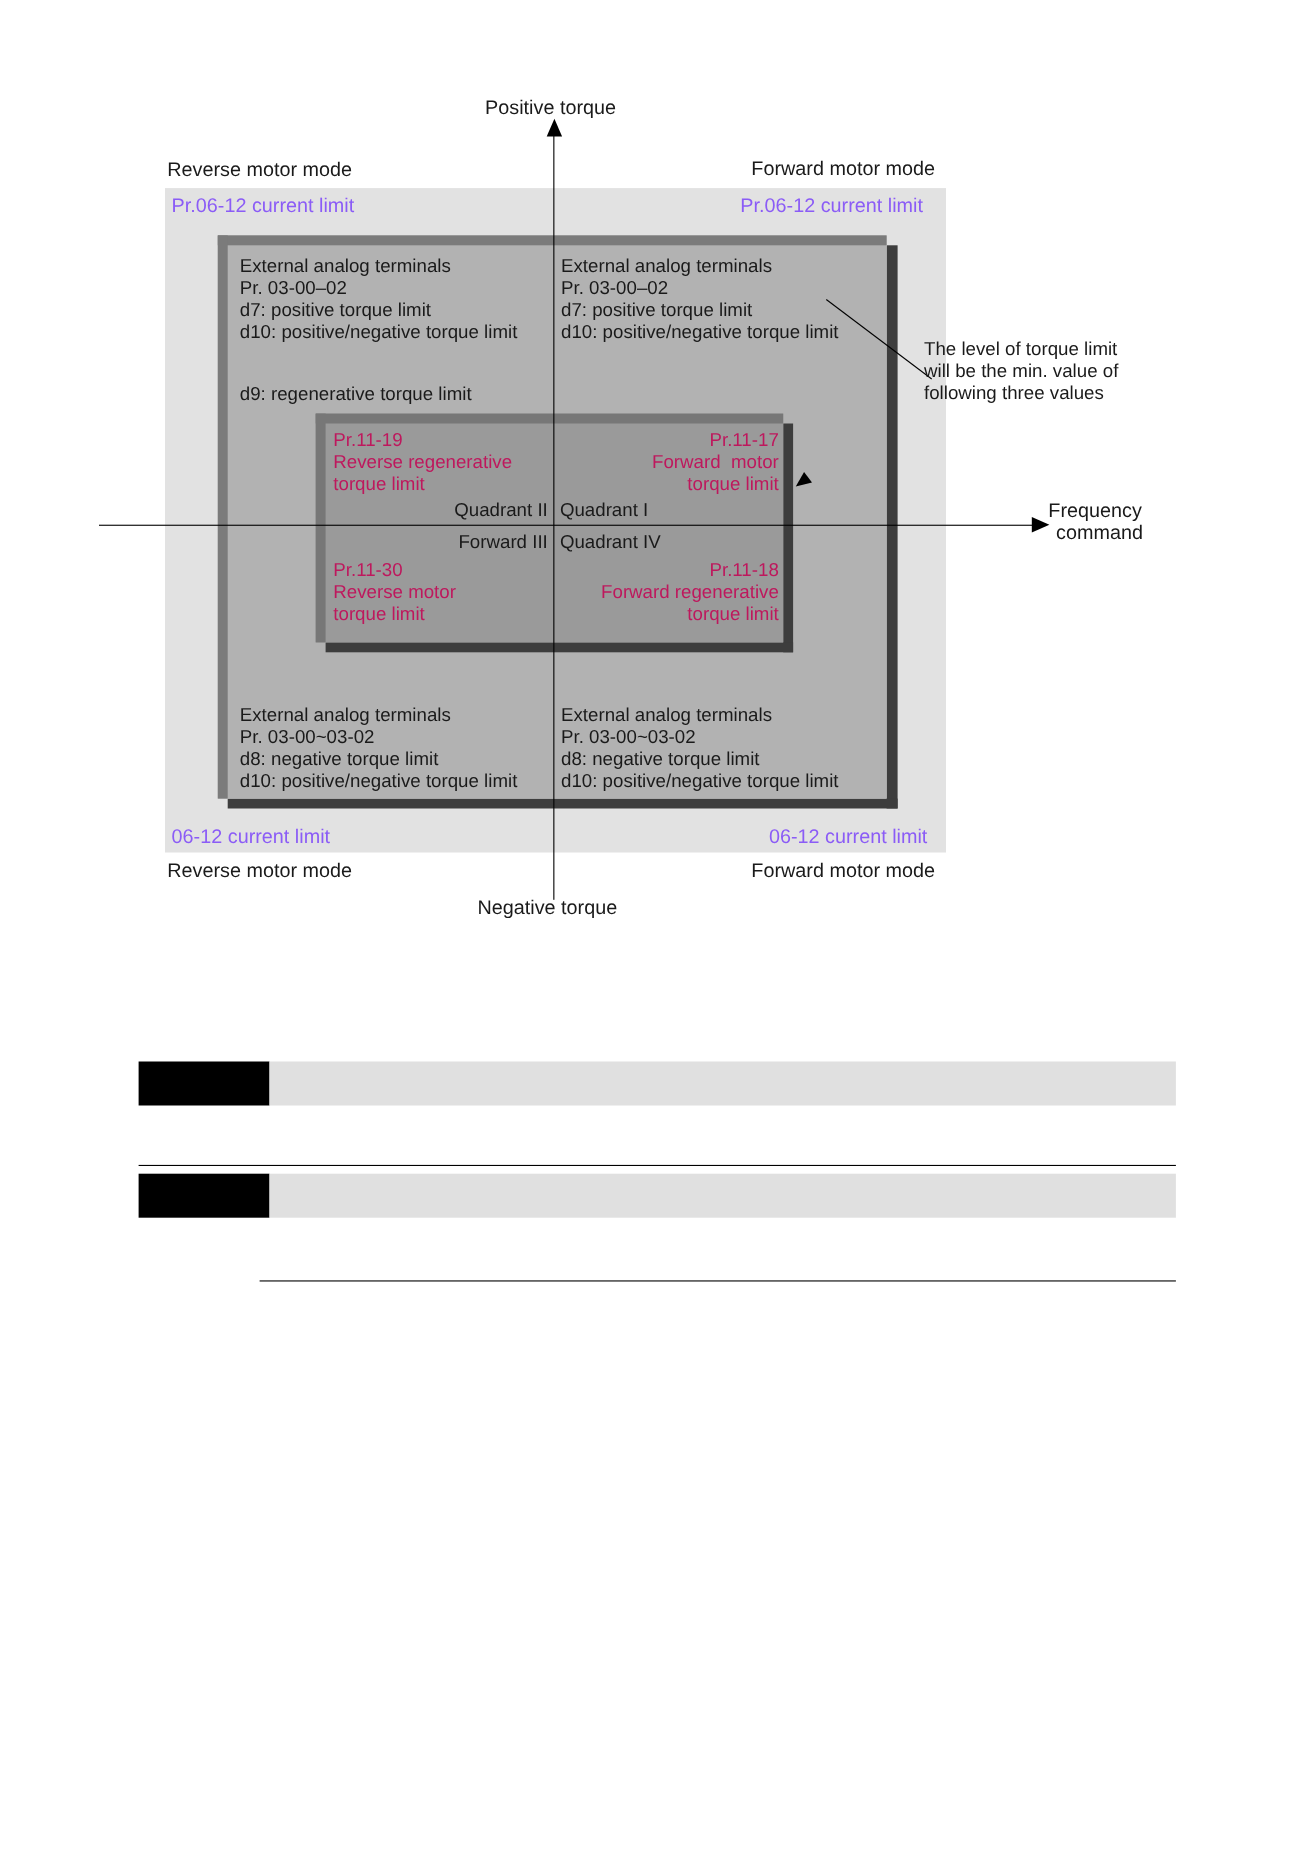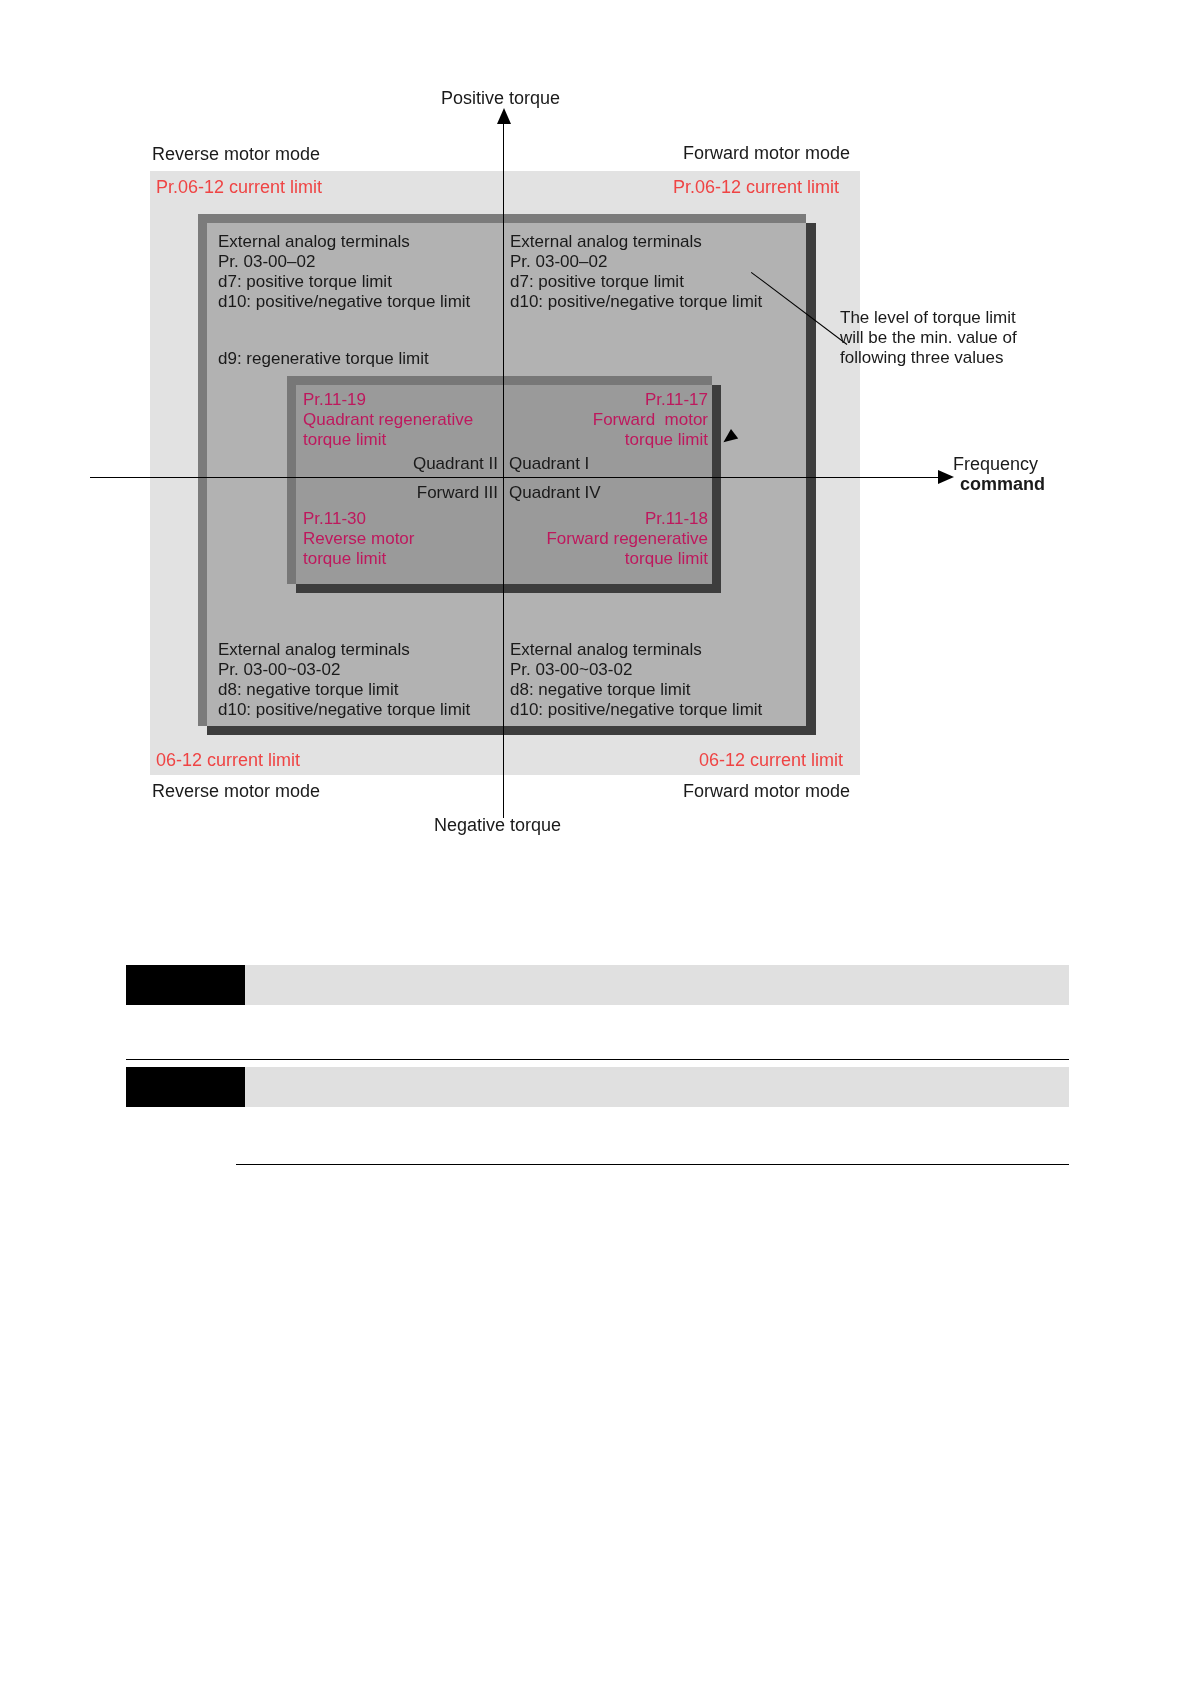--- a/index.html
+++ b/index.html
@@ -173,21 +173,21 @@
     position: absolute;
     font-size: 18px;
     white-space: pre;
     color: #1a1a1a;
   }
 
   .limit-label {
     position: absolute;
     font-size: 18px;
     white-space: pre;
-    color: #ef4444;
+    color: #8b5cf6;
   }
 
   .quad-label {
     position: absolute;
     font-size: 17px;
     white-space: pre;
     color: #1a1a1a;
   }
 
   .callout {
@@ -239,21 +239,21 @@
   <div class="inner-box"></div>
 
   <div class="axis-v"></div>
   <div class="axis-h"></div>
   <div class="arrow-up"></div>
   <div class="arrow-right"></div>
 
   <div class="axis-label" style="left:441px; top:88px;">Positive torque</div>
   <div class="axis-label" style="left:434px; top:815px;">Negative torque</div>
   <div class="axis-label" style="left:953px; top:454px;">Frequency</div>
-  <div class="axis-label" style="left:960px; top:474px;font-weight:bold;">command</div>
+  <div class="axis-label" style="left:960px; top:474px;">command</div>
 
   <div class="mode-label" style="left:152px; top:144px;">Reverse motor mode</div>
   <div class="mode-label" style="left:683px; top:143px;">Forward motor mode</div>
   <div class="mode-label" style="left:152px; top:781px;">Reverse motor mode</div>
   <div class="mode-label" style="left:683px; top:781px;">Forward motor mode</div>
 
   <div class="limit-label" style="left:156px; top:177px;">Pr.06-12 current limit</div>
   <div class="limit-label" style="left:673px; top:177px;">Pr.06-12 current limit</div>
   <div class="limit-label" style="left:156px; top:750px;">06-12 current limit</div>
   <div class="limit-label" style="left:699px; top:750px;">06-12 current limit</div>
@@ -273,21 +273,21 @@
   <div class="block dark" style="left:218px; top:660px;">Pr. 03-00~03-02</div>
   <div class="block dark" style="left:218px; top:680px;">d8: negative torque limit</div>
   <div class="block dark" style="left:218px; top:700px;">d10: positive/negative torque limit</div>
 
   <div class="block dark" style="left:510px; top:640px;">External analog terminals</div>
   <div class="block dark" style="left:510px; top:660px;">Pr. 03-00~03-02</div>
   <div class="block dark" style="left:510px; top:680px;">d8: negative torque limit</div>
   <div class="block dark" style="left:510px; top:700px;">d10: positive/negative torque limit</div>
 
   <div class="block light" style="left:303px; top:390px;">Pr.11-19</div>
-  <div class="block light" style="left:303px; top:410px;">Quadrant regenerative</div>
+  <div class="block light" style="left:303px; top:410px;">Reverse regenerative</div>
   <div class="block light" style="left:303px; top:430px;">torque limit</div>
 
   <div class="block light right" style="left:460px; top:390px; width:248px;">Pr.11-17</div>
   <div class="block light right" style="left:460px; top:410px; width:248px;">Forward  motor</div>
   <div class="block light right" style="left:460px; top:430px; width:248px;">torque limit</div>
 
   <div class="block light" style="left:303px; top:509px;">Pr.11-30</div>
   <div class="block light" style="left:303px; top:529px;">Reverse motor</div>
   <div class="block light" style="left:303px; top:549px;">torque limit</div>
 

